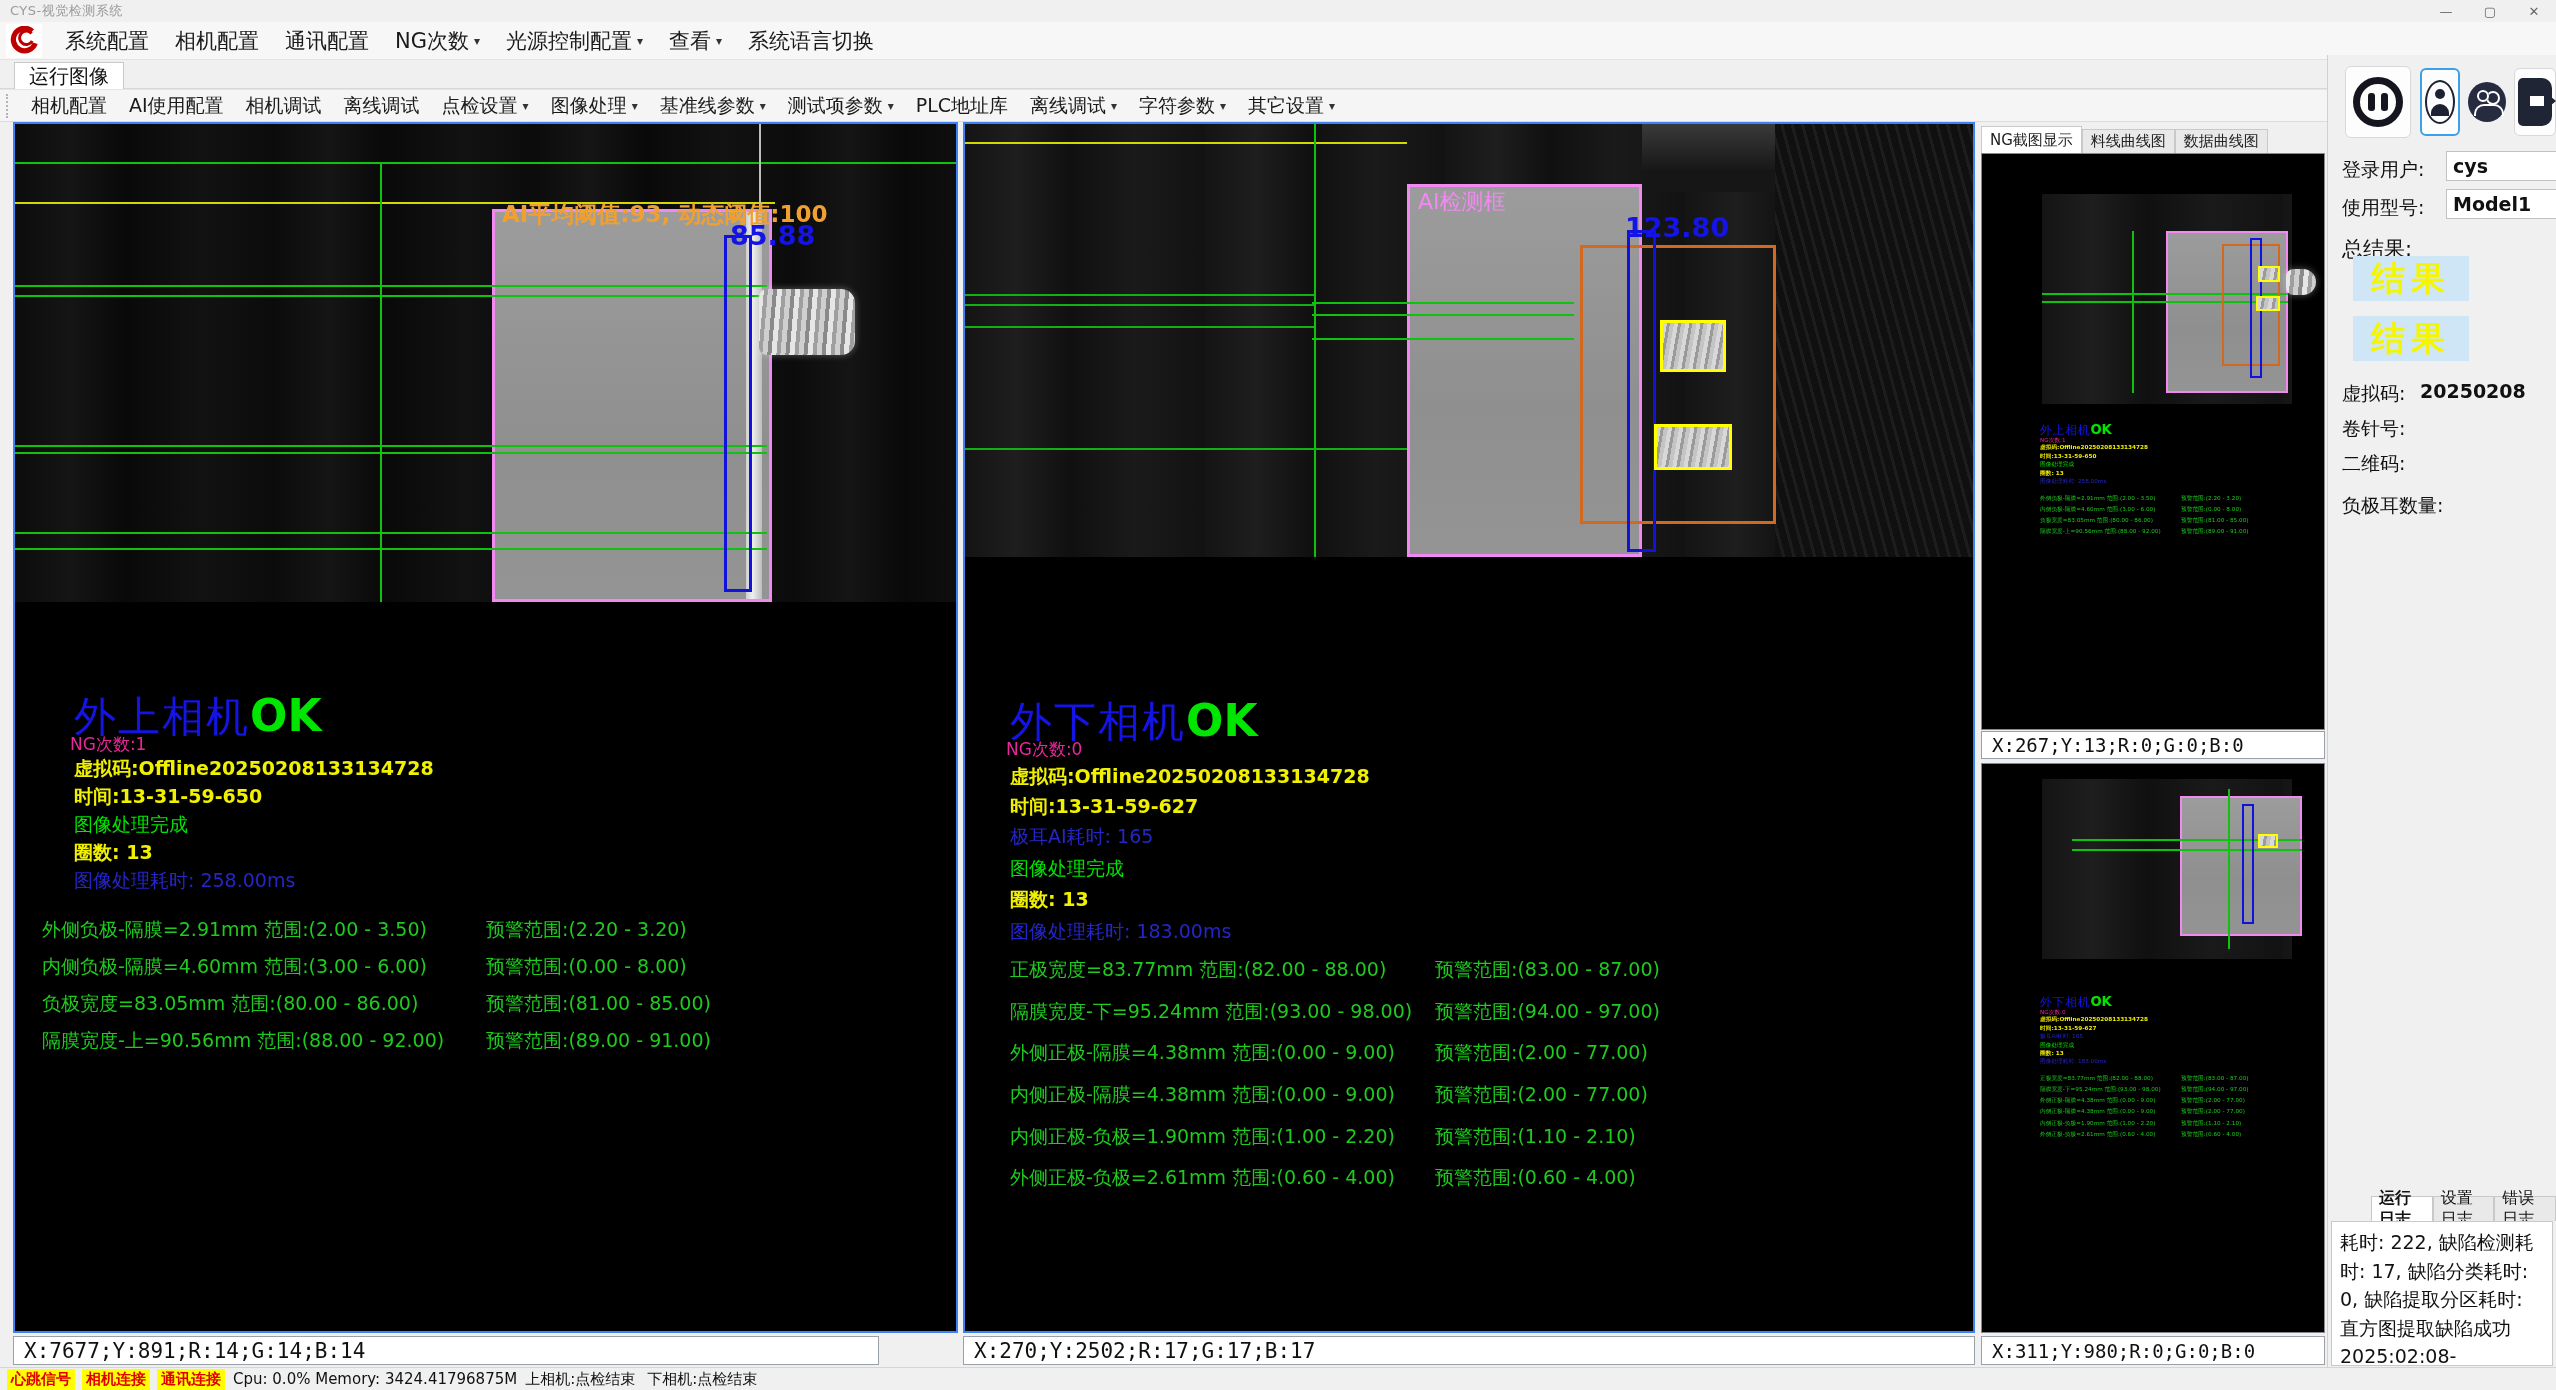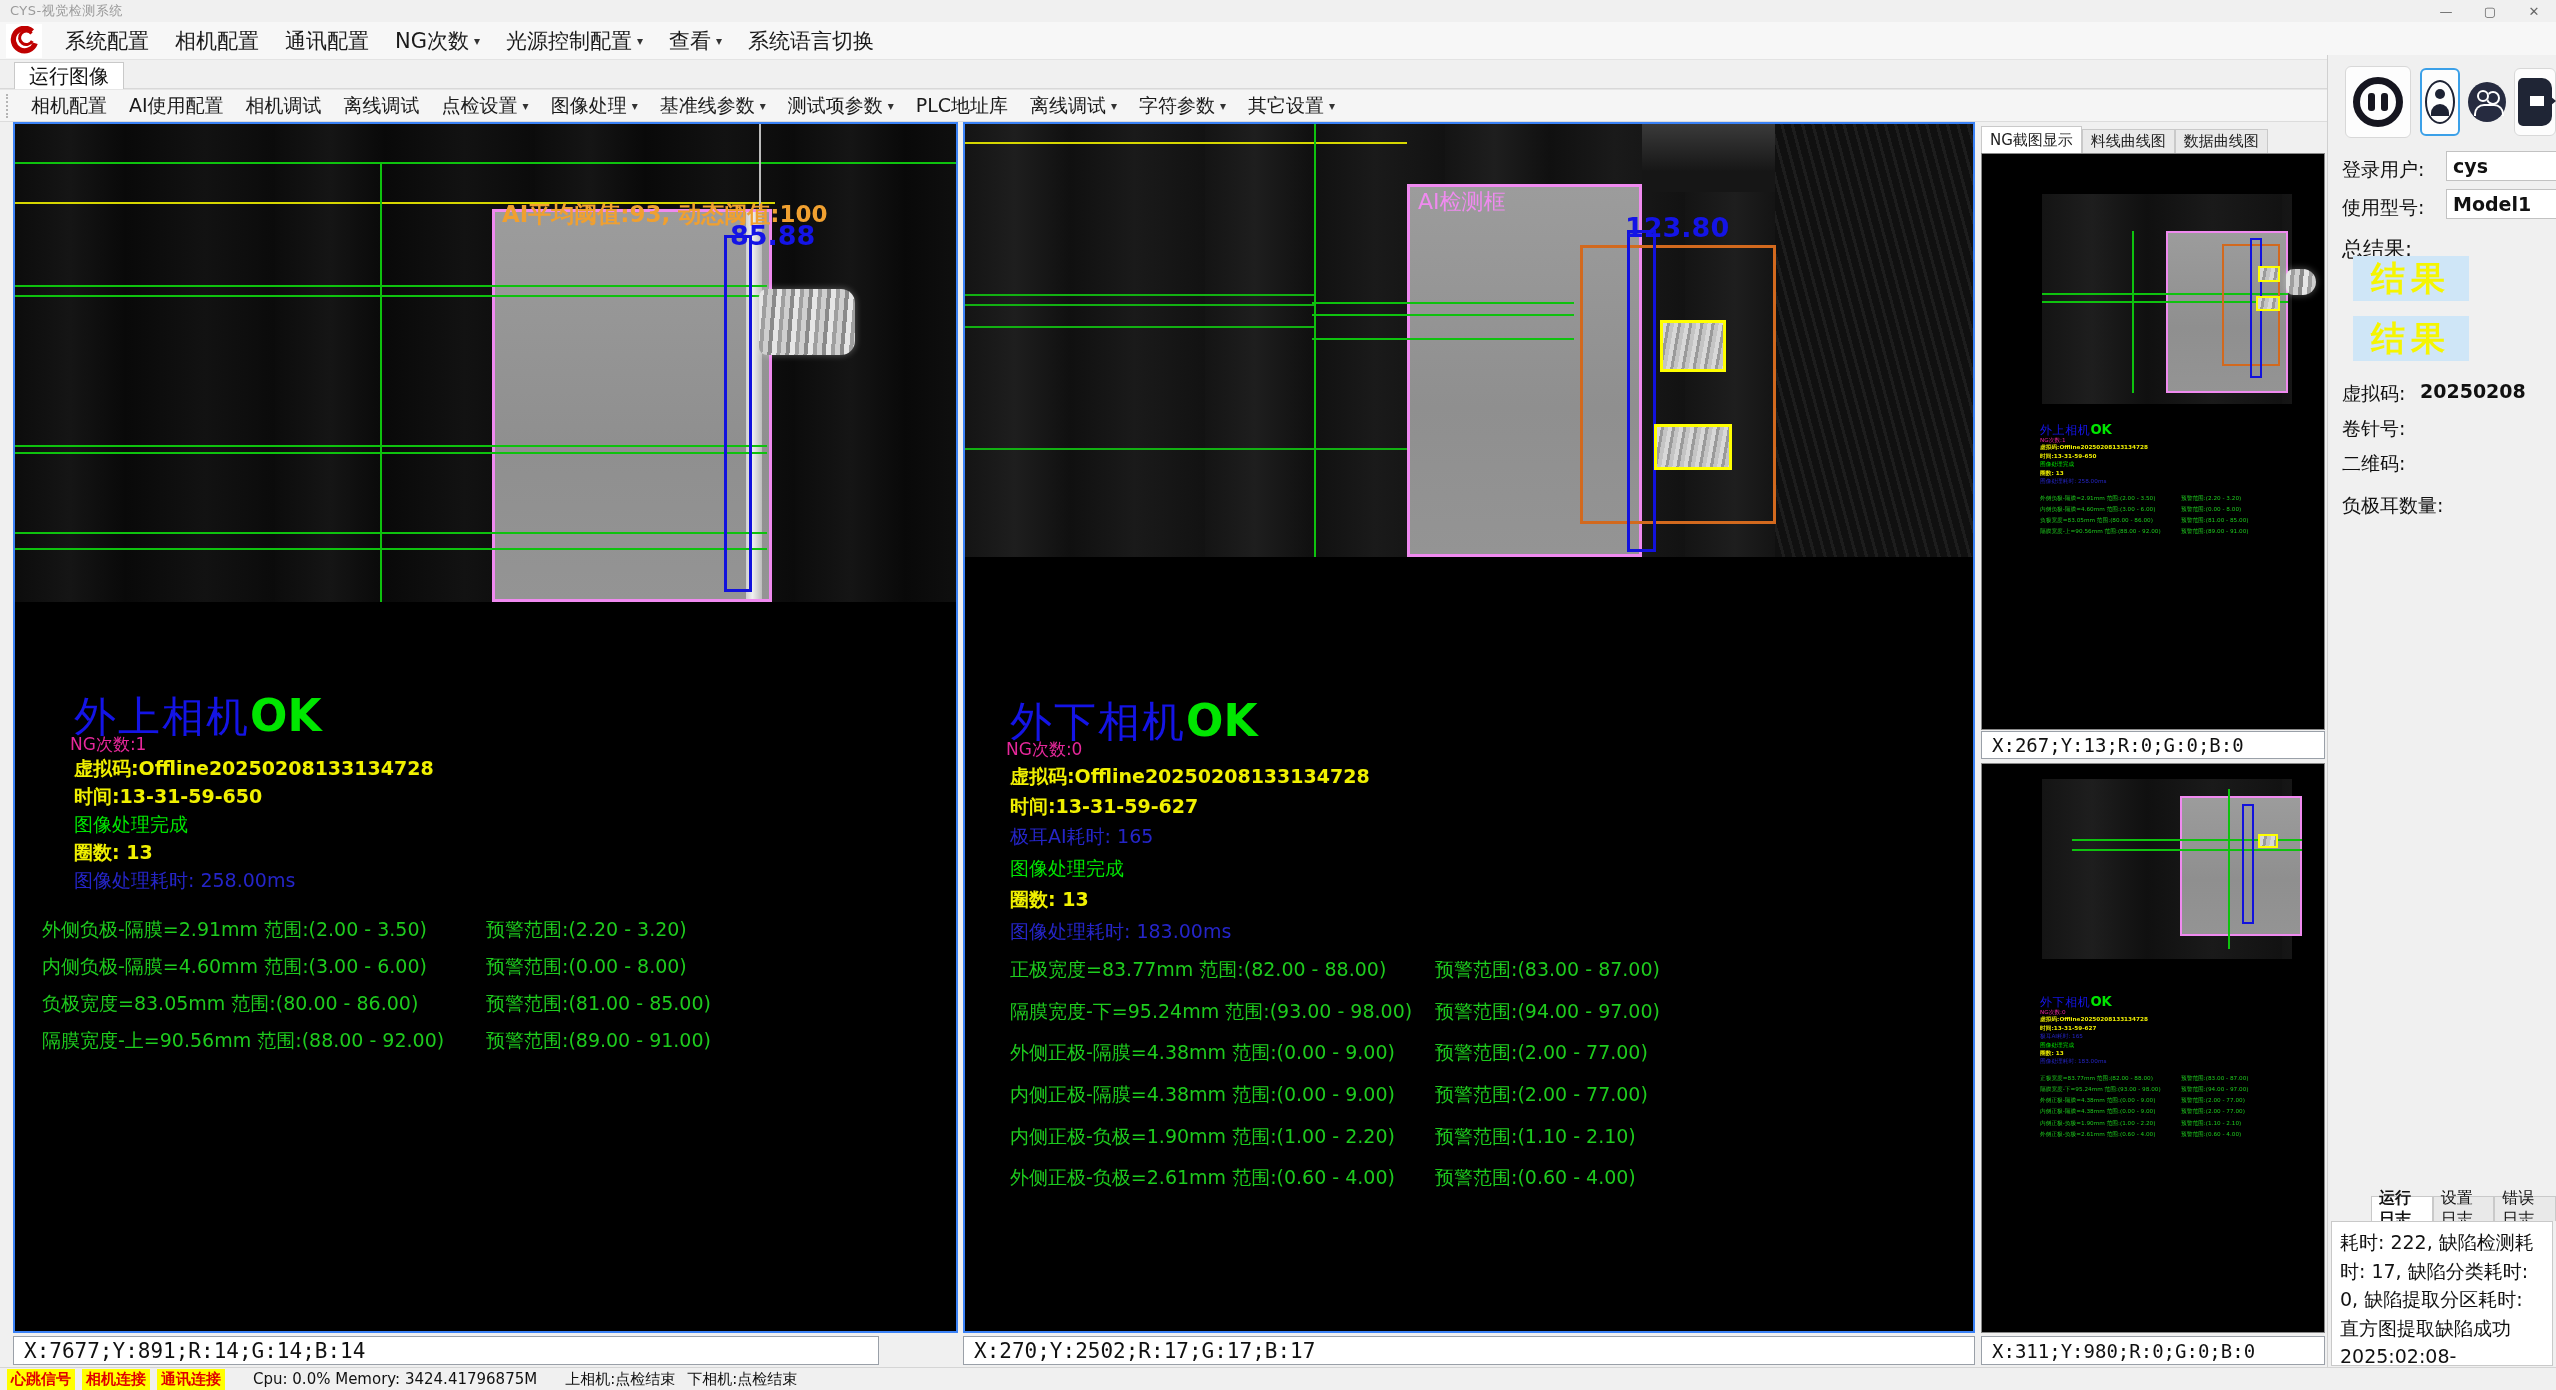--- a/index.html
+++ b/index.html
@@ -94,21 +94,21 @@
   .rp-input { position:absolute; background:#fff; border:1px solid #c2c2c2; font-size:19px; font-weight:bold; padding:3px 6px; white-space:nowrap; }
   .result-block { position:absolute; width:116px; height:45px; background:#cfe6f7; color:#f5f500; font-size:34px; font-weight:bold; display:flex; align-items:center; justify-content:center; letter-spacing:6px; }
   .log-tabs { position:absolute; left:2331px; top:1196px; display:flex;padding-left:40px; }
   .log-tab { height:25px; padding:0 7px; font-size:16px; display:flex; align-items:center; border:1px solid #c9c9c9; border-bottom:none; background:#e9e9e9; }
   .log-tab.active { background:#fff; }
   .log-area { position:absolute; left:2331px; top:1221px; width:222px; height:145px; background:#fff; border:1px solid #c9c9c9; font-size:19px; line-height:1.5; padding:6px 8px; overflow:hidden; }
 
   
   .statusbar { position:absolute; left:0; top:1367px; width:2556px; height:23px; background:#f0f0f0; border-top:1px solid #d5d5d5; display:flex; align-items:center; font-size:15px; }
   .badge { background:#ffff00; color:#e00000; padding:1px 4px; margin-left:7px; font-weight:bold; }
-  .sb-text { margin-left:28px; color:#111; }
+  .sb-text { margin-left:8px; color:#111; }
 </style>
 </head>
 <body>
 
 <div class="app">
 
   <div class="titlebar">
     <span class="title">CYS-视觉检测系统</span>
     <div class="win-controls">
       <span class="win-btn">—</span>

